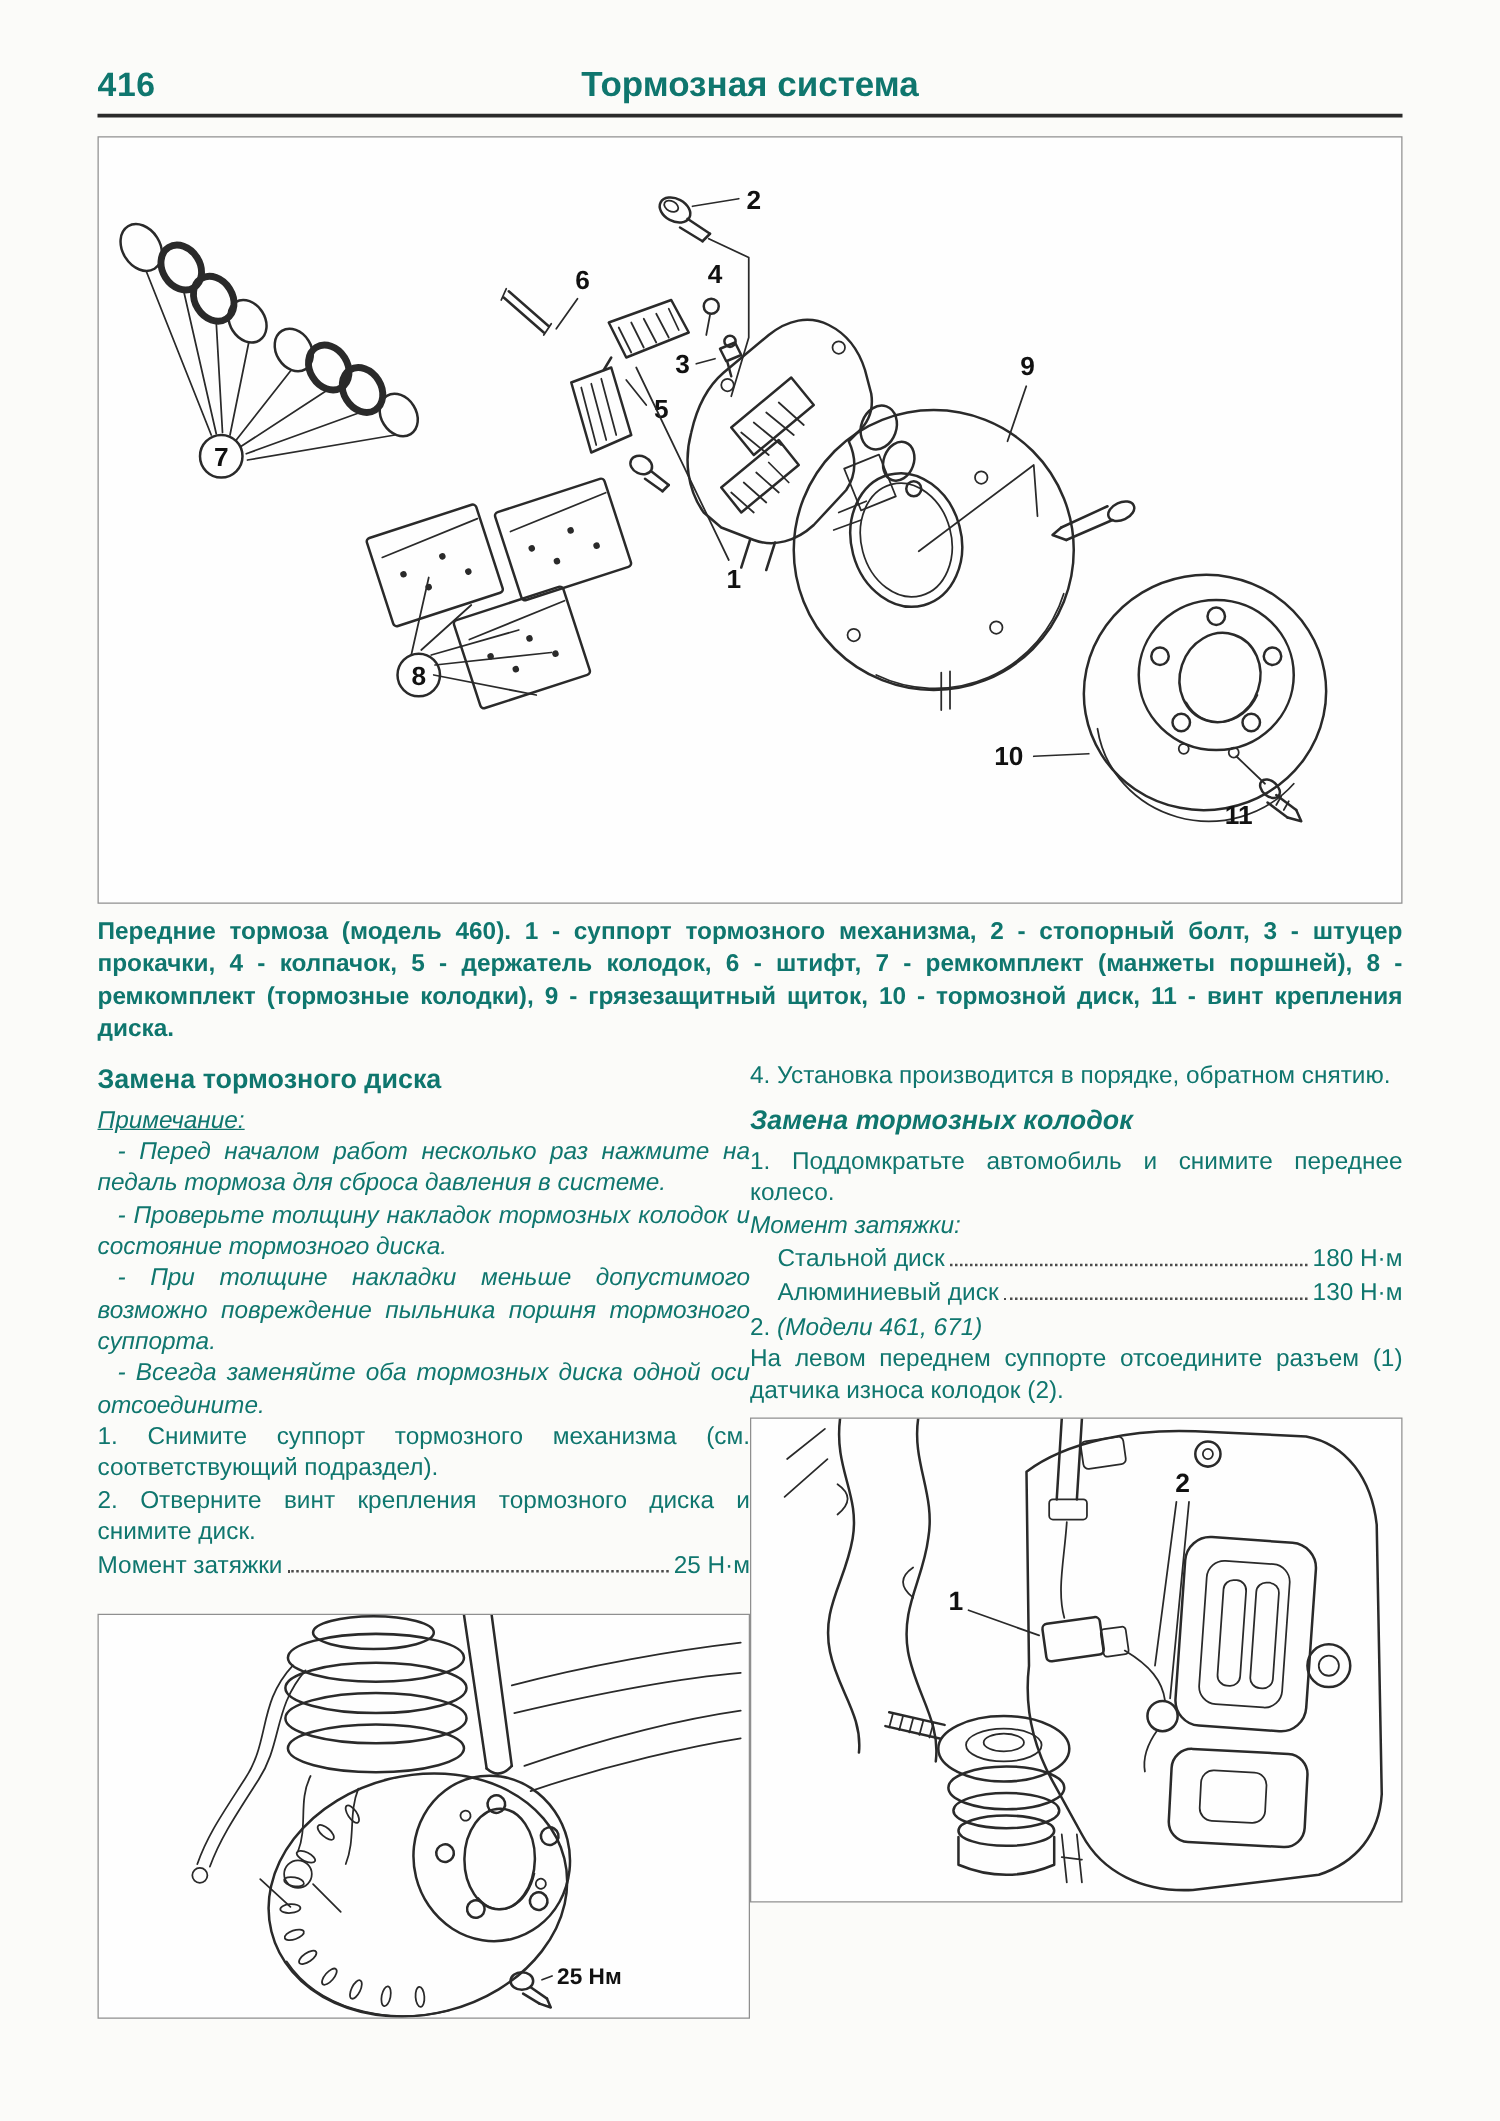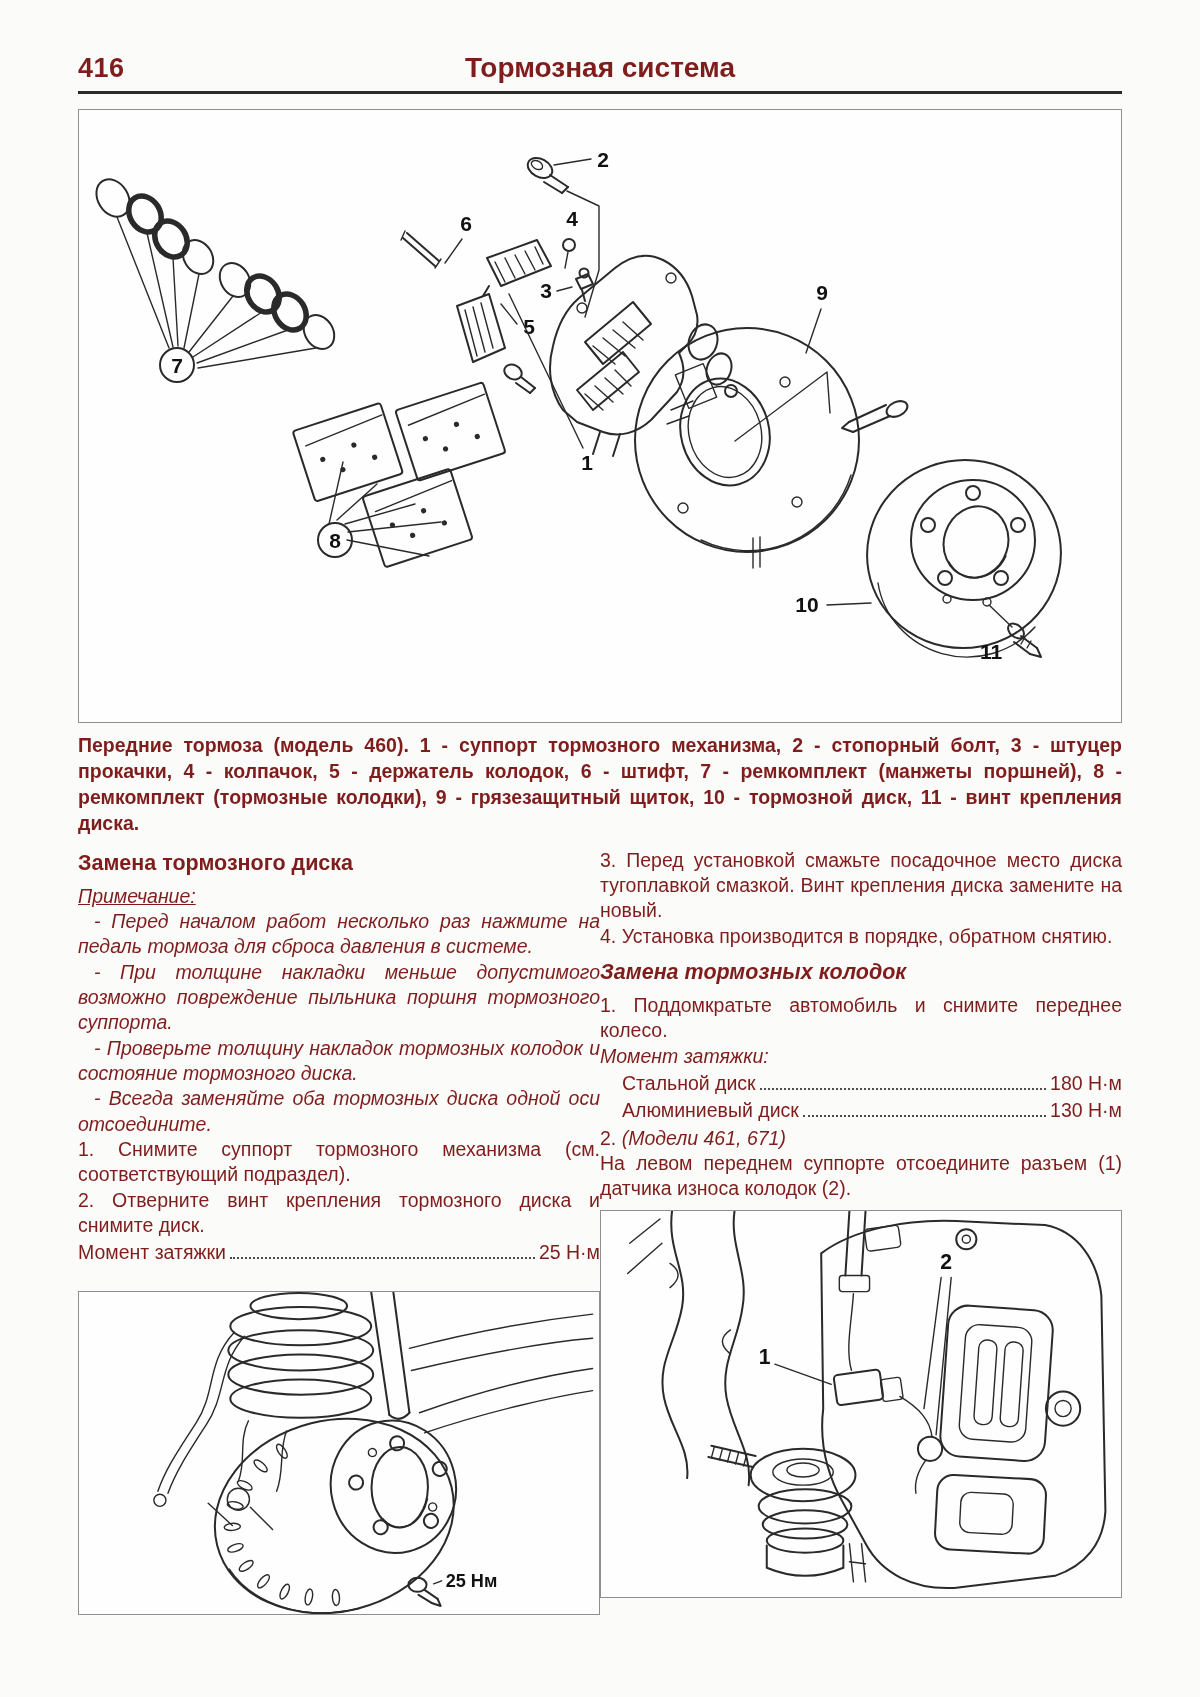--- a/index.html
+++ b/index.html
@@ -3,21 +3,21 @@
 <meta charset="utf-8">
 <style>
   html,body{margin:0;padding:0;background:#f3f3f1;}
   .page{
     position:relative;
     width:1200px;height:1697px;
     background:#fbfbf9;
     box-sizing:border-box;
     padding:50px 78px 0 78px;
     font-family:"Liberation Sans", sans-serif;
-    color:#7f1d1d;
+    color:#0f766e;
     overflow:hidden;
   }
   
   .hdr{
     position:relative;
     border-bottom:3px solid #2b2b2b;
     padding-bottom:7px;
     height:34px;
   }
   .hdr .pagenum{
@@ -249,22 +249,22 @@
   </figure>
 
   <p class="caption">Передние тормоза (модель 460). 1 - суппорт тормозного механизма, 2 - стопорный болт, 3 - штуцер прокачки, 4 - колпачок, 5 - держатель колодок, 6 - штифт, 7 - ремкомплект (манжеты поршней), 8 - ремкомплект (тормозные колодки), 9 - грязезащитный щиток, 10 - тормозной диск, 11 - винт крепления диска.</p>
 
   <div class="cols">
 
     <div class="col">
       <h3>Замена тормозного диска</h3>
       <p class="note-label">Примечание:</p>
       <p class="note">- Перед началом работ несколько раз нажмите на педаль тормоза для сброса давления в системе.</p>
+      <p class="note">- Проверьте толщину накладок тормозных колодок и состояние тормозного диска.</p>
       <p class="note">- При толщине накладки меньше допустимого возможно повреждение пыльника поршня тормозного суппорта.</p>
-      <p class="note">- Проверьте толщину накладок тормозных колодок и состояние тормозного диска.</p>
       <p class="note">- Всегда заменяйте оба тормозных диска одной оси отсоедините.</p>
       <p class="step">1. Снимите суппорт тормозного механизма (см. соответствующий подраздел).</p>
       <p class="step">2. Отверните винт крепления тормозного диска и снимите диск.</p>
       <div class="torque">
         <span class="tl">Момент затяжки</span>
         <span class="leader"></span>
         <span class="tv">25 Н·м</span>
       </div>
 
       <figure class="figbox subfig fig-left">
@@ -331,21 +331,20 @@
               <path d="M350 305 L353 312 L344 309"></path>
               <path class="thin" d="M346 290 L354 287"></path>
             </g>
             <text class="sm" x="358" y="293">25 Нм</text>
           </g>
         </svg>
       </figure>
     </div>
 
     <div class="col">
-      <p class="step">3. Перед установкой смажьте посадочное место диска тугоплавкой смазкой. Винт крепления диска замените на новый.</p>
       <p class="step">4. Установка производится в порядке, обратном снятию.</p>
       <h3 style="margin-top:10px;font-style:italic;">Замена тормозных колодок</h3>
       <p class="step">1. Поддомкратьте автомобиль и снимите переднее колесо.</p>
       <p class="torque-head">Момент затяжки:</p>
       <div class="torque indent">
         <span class="tl">Стальной диск</span>
         <span class="leader"></span>
         <span class="tv">180 Н·м</span>
       </div>
       <div class="torque indent">

